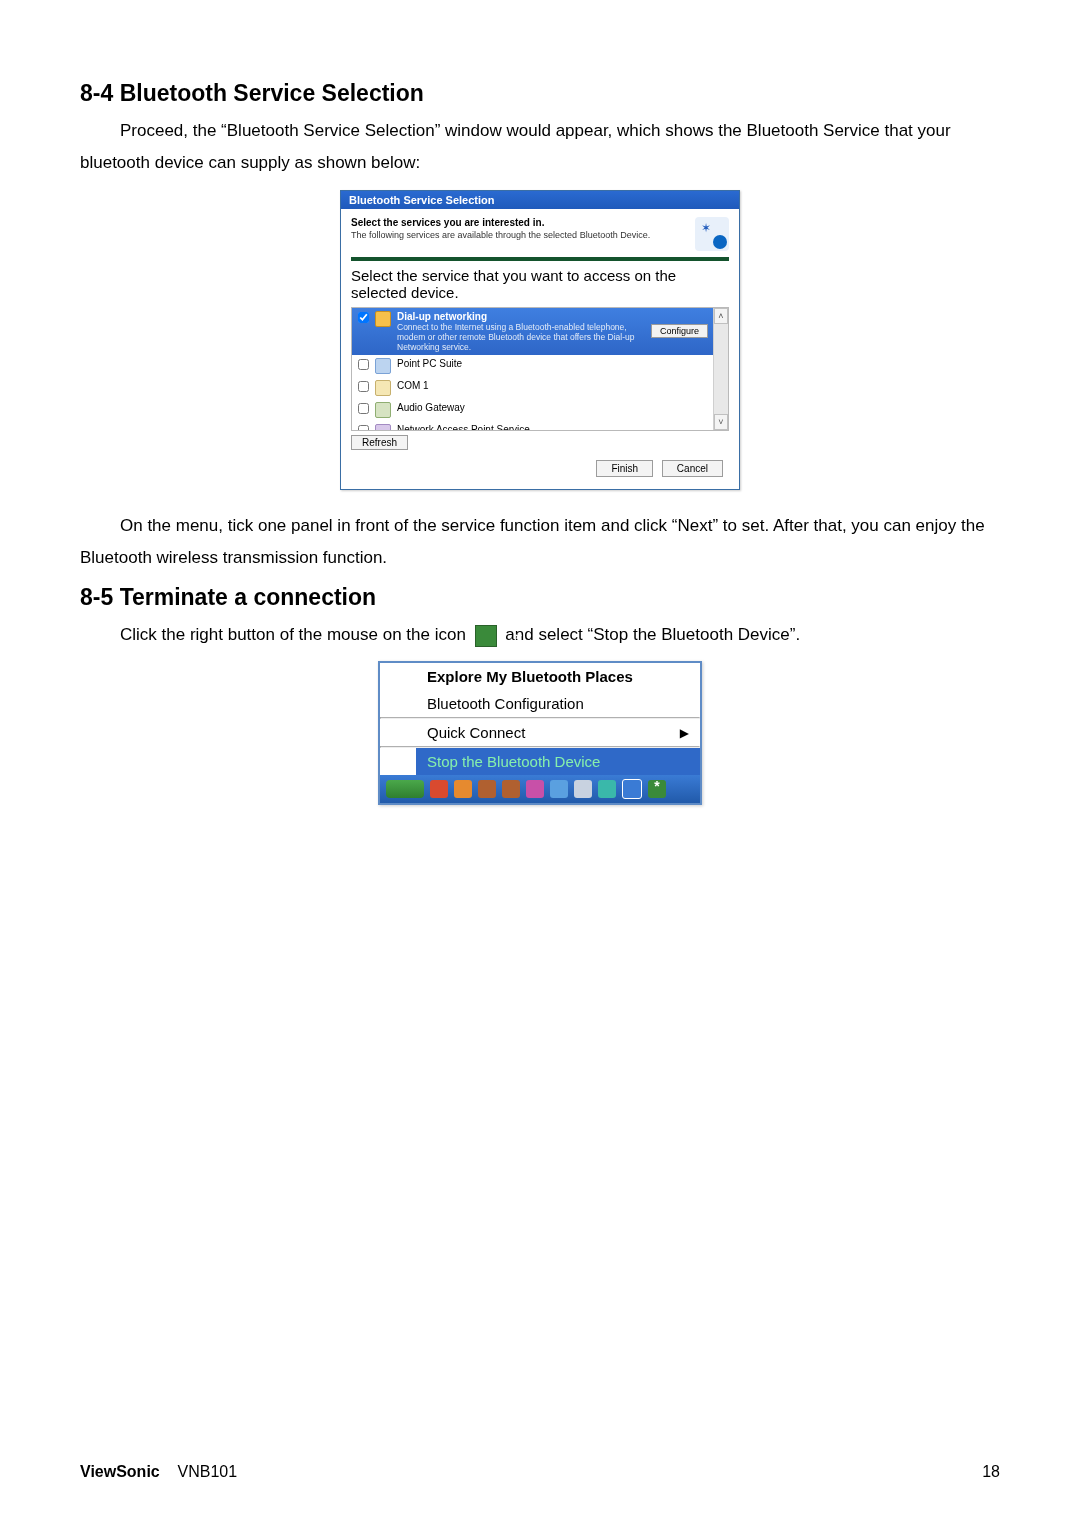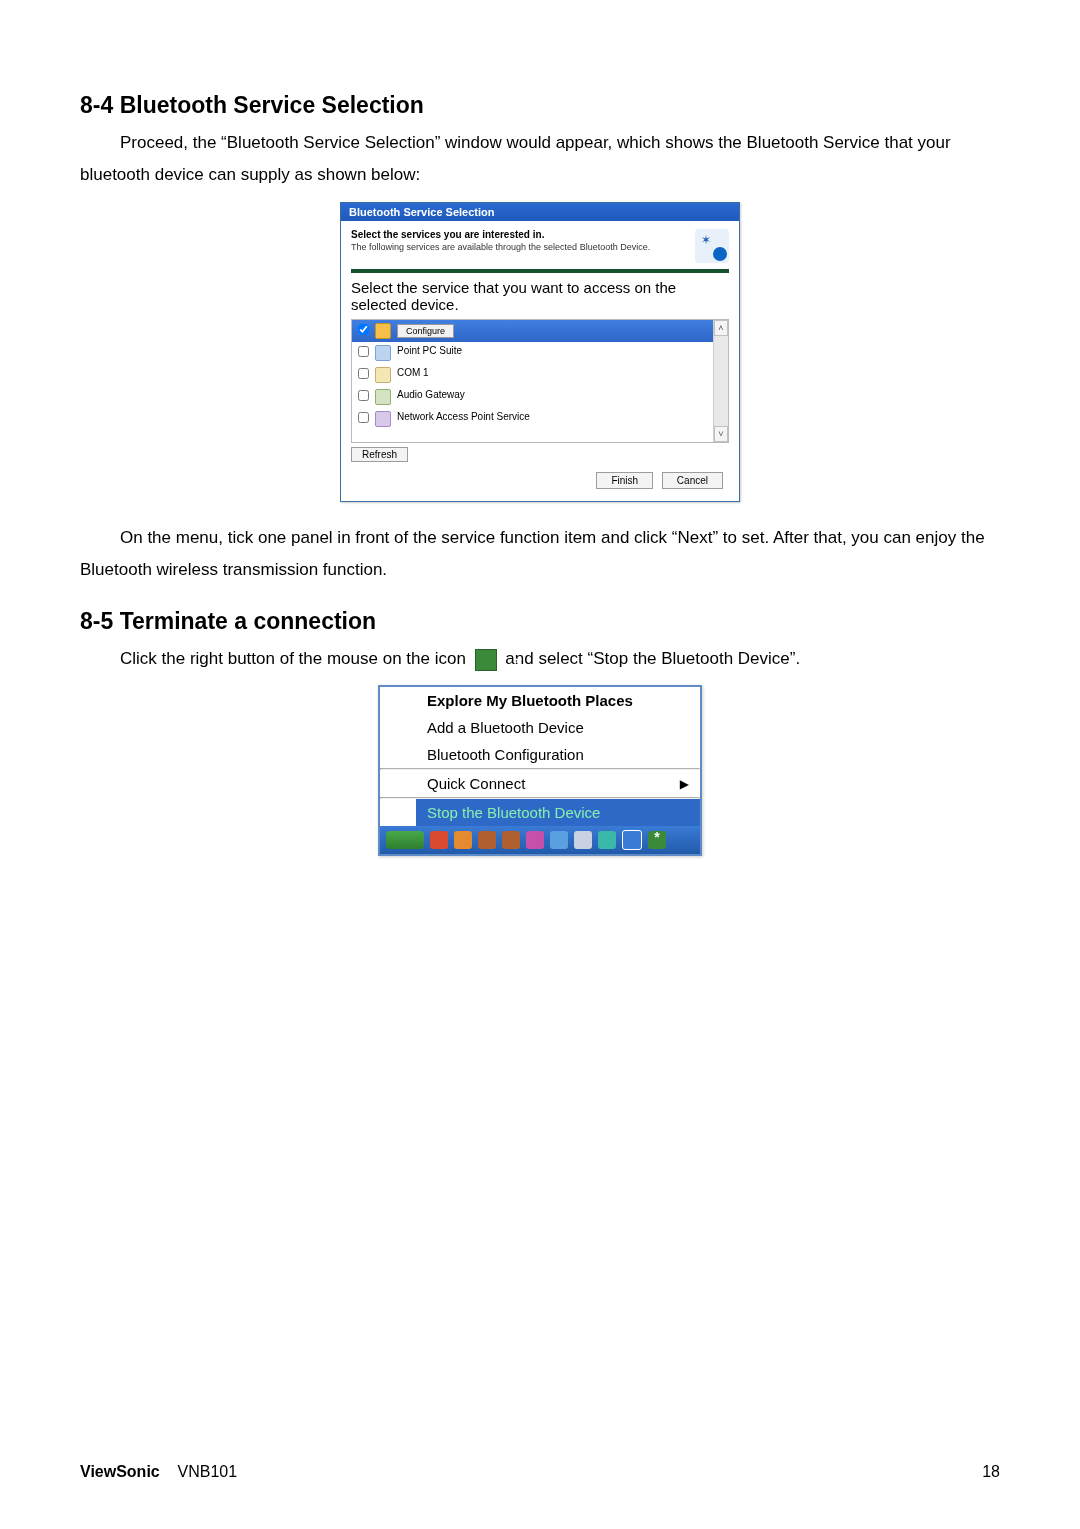--- a/index.html
+++ b/index.html
@@ -10,21 +10,21 @@
     color: #000;
     background: #fff;
     width: 1080px;
     height: 1529px;
     box-sizing: border-box;
     position: relative;
   }
   h2 {
     font-size: 23px;
     font-weight: bold;
-    margin: 22px 0 8px 0;
+    margin: 10px 0 8px 0;
   }
   p {
     margin: 0 0 10px 0;
     line-height: 1.9;
   }
   .indent {
     text-indent: 40px;
   }
   .figure-wrap {
     text-align: center;
@@ -201,20 +201,24 @@
         </div>
       </div>
 
       <div class="bss-instr">Select the service that you want to access on the selected device.</div>
 
       <div class="bss-list">
         <div class="bss-list-inner">
           <div class="svc svc-selected">
             <input type="checkbox" checked="" style="">
             <span class="ico ico-dun"></span>
+            <span class="lbl">
+              <b>Dial-up networking</b>
+              <div class="sub">Connect to the Internet using a Bluetooth-enabled telephone, modem or other remote Bluetooth device that offers the Dial-up Networking service.</div>
+            </span>
             <button class="configure-btn">Configure</button>
           </div>
           <div class="svc">
             <input type="checkbox" style="">
             <span class="ico ico-folder-blue"></span>
             <span class="lbl">Point PC Suite</span>
           </div>
           <div class="svc">
             <input type="checkbox" style="">
             <span class="ico ico-folder"></span>
@@ -256,21 +260,20 @@
 <h2>8-5 Terminate a connection</h2>
 <p class="indent">
   <span>Click the right button of the mouse on the icon </span>
   <span class="tray-bt"></span>
   <span> and select “Stop the Bluetooth Device”.</span>
 </p>
 
 <div class="figure-wrap">
   <div class="menu-wrap">
     <div class="menu-item bold">Explore My Bluetooth Places</div>
-    <div class="menu-item">Add a Bluetooth Device</div>
     <div class="menu-item">Bluetooth Configuration</div>
     <hr class="menu-sep">
     <div class="menu-item">
       <span>Quick Connect</span>
       <span class="menu-arrow">▶</span>
     </div>
     <hr class="menu-sep">
     <div class="menu-item hover">Stop the Bluetooth Device</div>
     <div class="taskbar">
       <span class="ti start"></span>

